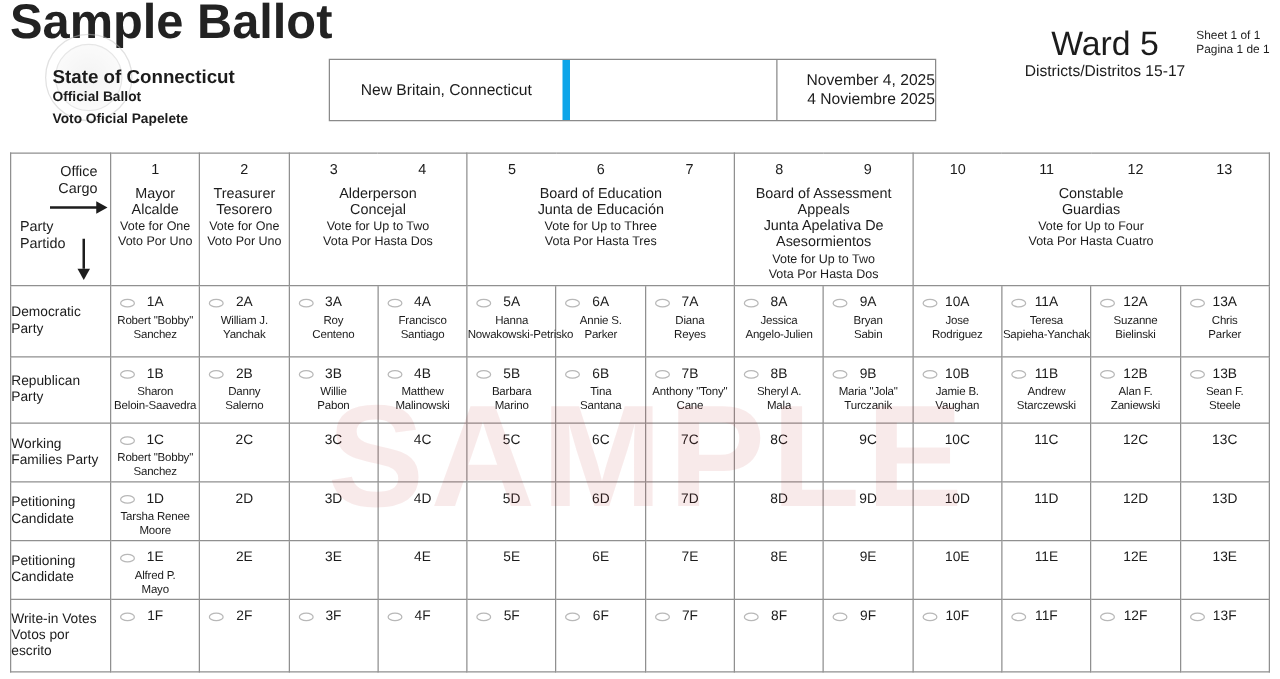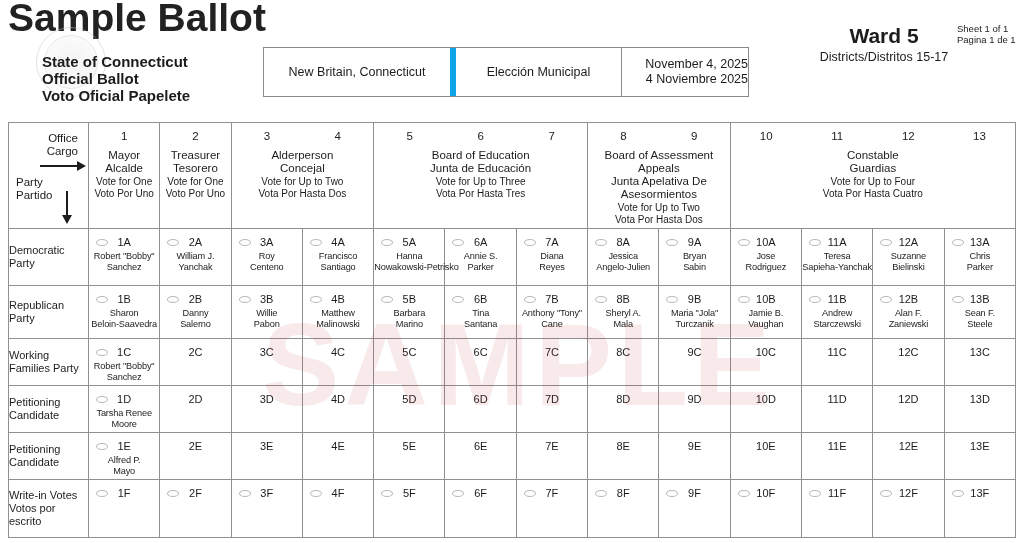--- a/index.html
+++ b/index.html
@@ -19,36 +19,36 @@
     position: absolute; left: 36px; top: 27px; width: 70px; height: 70px;
     border: 1.5px solid #c4c4c4; border-radius: 50%; opacity: .5;
   }
   .seal .inner {
     position: absolute; left: 7px; top: 7px; right: 7px; bottom: 7px;
     border: 1px solid #cfcfcf; border-radius: 50%;
     background: radial-gradient(circle at 50% 50%, #e9e9e9 0%, #f7f7f7 70%);
   }
   .org-block { position: absolute; left: 42px; top: 53px; line-height: 17px; z-index: 2; }
   .org-line1 { font-size: 15px; font-weight: 600; }
-  .org-line2, .org-line3 { font-size: 15px; font-weight: 600; }
+  .org-line2, .org-line3 { font-size: 11px; font-weight: 600; }
 
   .header-box {
     position: absolute; left: 263px; top: 47px; width: 486px; height: 50px;
     border: 1.5px solid #8a8a8a; display: flex;
   }
   .header-box .cell {
     display: flex; flex-direction: column; justify-content: center;
     text-align: center; font-size: 12.5px; line-height: 15px;
   }
   .hb-loc   { width: 192px; border-right: 6px solid #0ea5e9; }
   .hb-elec  { width: 166px; border-right: 1px solid #8a8a8a; }
   .hb-date  { flex: 1; align-items: flex-end; }
 
   .ward-block { position: absolute; left: 808px; top: 22px; width: 152px; text-align: center; }
-  .ward { font-size: 21px; font-weight: 700; line-height: 27px; }
+  .ward { font-size: 27px; font-weight: 400; line-height: 27px; }
   .districts { font-size: 12.5px; margin-top: 1px; }
   .sheet-block { position: absolute; left: 957px; top: 23px; font-size: 9.5px; line-height: 11px; }
 
   
   table.ballot {
     position: absolute; left: 8px; top: 122px; width: 1008px;
     border-collapse: collapse; table-layout: fixed;
   }
   .ballot th, .ballot td {
     border: 1px solid #909090; padding: 0; vertical-align: top;
@@ -120,21 +120,20 @@
     <div class="org-line1">State of Connecticut</div>
     <div class="org-line2">Official Ballot</div>
     <div class="org-line3">Voto Oficial Papelete</div>
   </div>
 
   <div class="header-box">
     <div class="cell hb-loc">
       <div>New Britain, Connecticut</div>
     </div>
     <div class="cell hb-elec">
-      <div>Elección Municipal</div>
     </div>
     <div class="cell hb-date">
       <div>November 4, 2025</div>
       <div>4 Noviembre 2025</div>
     </div>
   </div>
 
   <div class="ward-block">
     <div class="ward">Ward 5</div>
     <div class="districts">Districts/Distritos 15-17</div>

